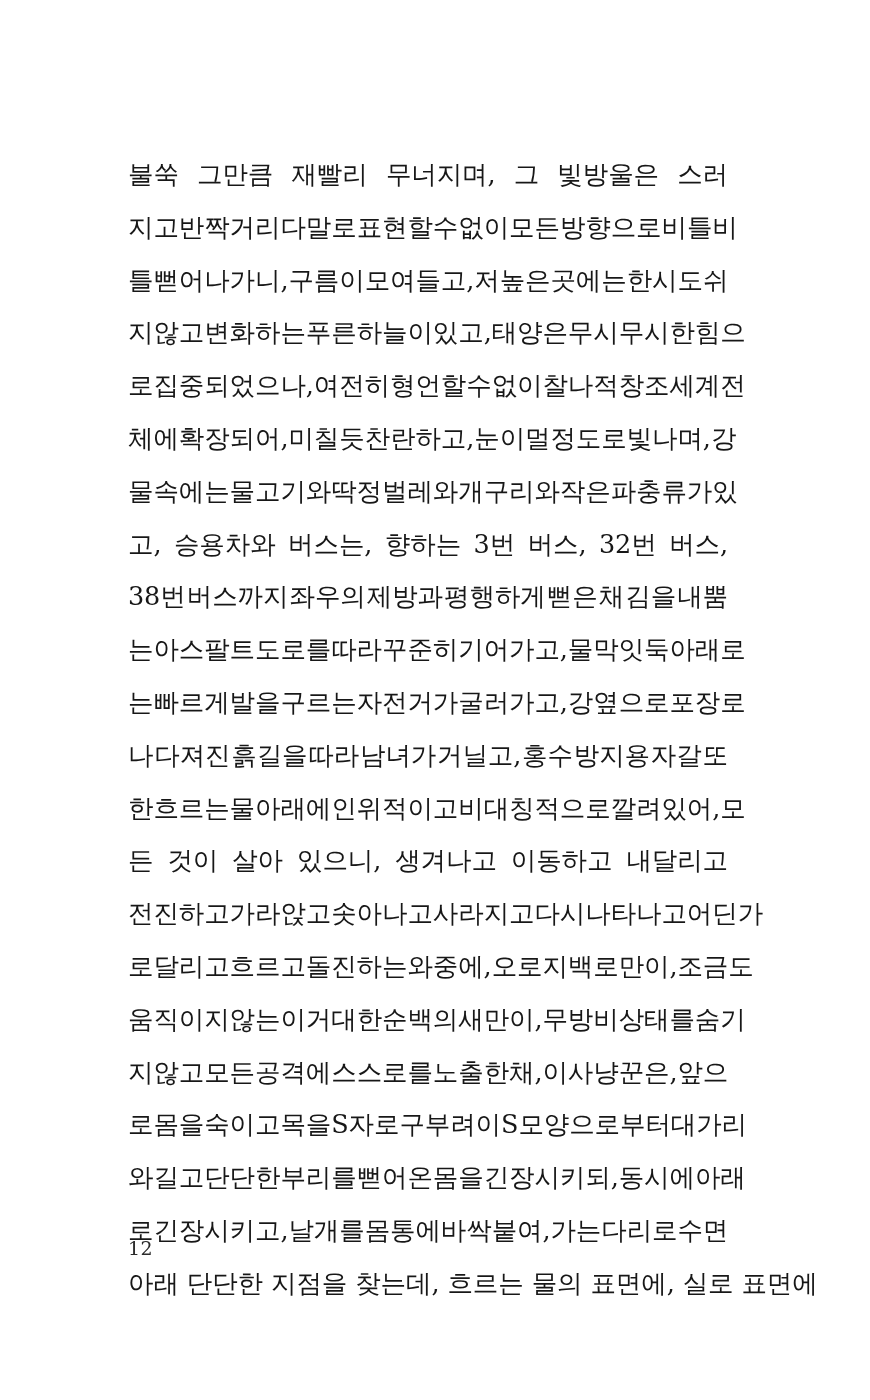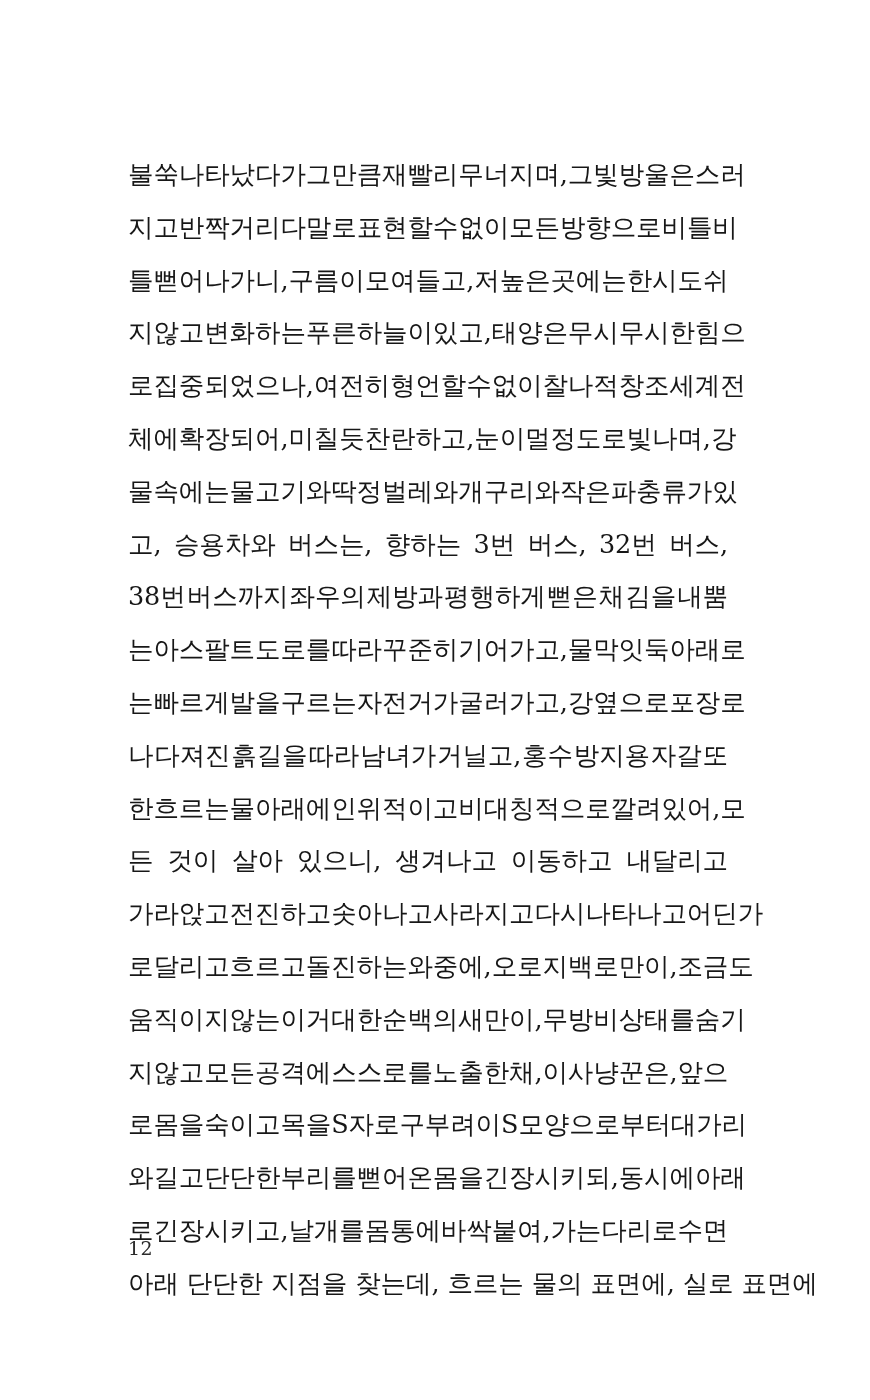--- a/index.html
+++ b/index.html
@@ -74,35 +74,35 @@
     color: #2b2b2b;
     letter-spacing: 0.3px;
   }
 </style>
 </head>
 <body>
 
 <div class="page">
 
   <div class="text-block" id="body-text-block">
-      <div class="body-line just"><span class="seg">불쑥</span><span class="seg">나타났다가</span><span class="seg">그만큼</span><span class="seg">재빨리</span><span class="seg">무너지며,</span><span class="seg">그</span><span class="seg">빛방울은</span><span class="seg">스러</span></div>
+      <div class="body-line just"><span class="seg">불쑥</span><span class="seg">그만큼</span><span class="seg">재빨리</span><span class="seg">무너지며,</span><span class="seg">그</span><span class="seg">빛방울은</span><span class="seg">스러</span></div>
       <div class="body-line just"><span class="seg">지고</span><span class="seg">반짝거리다</span><span class="seg">말로</span><span class="seg">표현할</span><span class="seg">수</span><span class="seg">없이</span><span class="seg">모든</span><span class="seg">방향으로</span><span class="seg">비틀비</span></div>
       <div class="body-line just"><span class="seg">틀</span><span class="seg">뻗어</span><span class="seg">나가니,</span><span class="seg">구름이</span><span class="seg">모여들고,</span><span class="seg">저</span><span class="seg">높은</span><span class="seg">곳에는</span><span class="seg">한시도</span><span class="seg">쉬</span></div>
       <div class="body-line just"><span class="seg">지</span><span class="seg">않고</span><span class="seg">변화하는</span><span class="seg">푸른</span><span class="seg">하늘이</span><span class="seg">있고,</span><span class="seg">태양은</span><span class="seg">무시무시한</span><span class="seg">힘으</span></div>
       <div class="body-line just"><span class="seg">로</span><span class="seg">집중되었으나,</span><span class="seg">여전히</span><span class="seg">형언할</span><span class="seg">수</span><span class="seg">없이</span><span class="seg">찰나적</span><span class="seg">창조</span><span class="seg">세계</span><span class="seg">전</span></div>
       <div class="body-line just"><span class="seg">체에</span><span class="seg">확장되어,</span><span class="seg">미칠</span><span class="seg">듯</span><span class="seg">찬란하고,</span><span class="seg">눈이</span><span class="seg">멀</span><span class="seg">정도로</span><span class="seg">빛나며,</span><span class="seg">강</span></div>
       <div class="body-line just"><span class="seg">물</span><span class="seg">속에는</span><span class="seg">물고기와</span><span class="seg">딱정벌레와</span><span class="seg">개구리와</span><span class="seg">작은</span><span class="seg">파충류가</span><span class="seg">있</span></div>
       <div class="body-line just"><span class="seg">고,</span><span class="seg">승용차와</span><span class="seg">버스는,</span><span class="seg">향하는</span><span class="seg">3번</span><span class="seg">버스,</span><span class="seg">32번</span><span class="seg">버스,</span></div>
       <div class="body-line just"><span class="seg">38번</span><span class="seg">버스까지</span><span class="seg">좌우의</span><span class="seg">제방과</span><span class="seg">평행하게</span><span class="seg">뻗은</span><span class="seg">채</span><span class="seg">김을</span><span class="seg">내뿜</span></div>
       <div class="body-line just"><span class="seg">는</span><span class="seg">아스팔트</span><span class="seg">도로를</span><span class="seg">따라</span><span class="seg">꾸준히</span><span class="seg">기어가고,</span><span class="seg">물막잇둑</span><span class="seg">아래로</span></div>
       <div class="body-line just"><span class="seg">는</span><span class="seg">빠르게</span><span class="seg">발을</span><span class="seg">구르는</span><span class="seg">자전거가</span><span class="seg">굴러가고,</span><span class="seg">강</span><span class="seg">옆으로</span><span class="seg">포장로</span></div>
       <div class="body-line just"><span class="seg">나</span><span class="seg">다져진</span><span class="seg">흙길을</span><span class="seg">따라</span><span class="seg">남녀가</span><span class="seg">거닐고,</span><span class="seg">홍수</span><span class="seg">방지용</span><span class="seg">자갈</span><span class="seg">또</span></div>
       <div class="body-line just"><span class="seg">한</span><span class="seg">흐르는</span><span class="seg">물</span><span class="seg">아래에</span><span class="seg">인위적이고</span><span class="seg">비대칭적으로</span><span class="seg">깔려</span><span class="seg">있어,</span><span class="seg">모</span></div>
       <div class="body-line just"><span class="seg">든</span><span class="seg">것이</span><span class="seg">살아</span><span class="seg">있으니,</span><span class="seg">생겨나고</span><span class="seg">이동하고</span><span class="seg">내달리고</span></div>
-      <div class="body-line just"><span class="seg">가라앉고</span><span class="seg">전진하고</span><span class="seg">솟아나고</span><span class="seg">사라지고</span><span class="seg">다시</span><span class="seg">나타나고</span><span class="seg">어딘가</span></div>
+      <div class="body-line just"><span class="seg">전진하고</span><span class="seg">가라앉고</span><span class="seg">솟아나고</span><span class="seg">사라지고</span><span class="seg">다시</span><span class="seg">나타나고</span><span class="seg">어딘가</span></div>
       <div class="body-line just"><span class="seg">로</span><span class="seg">달리고</span><span class="seg">흐르고</span><span class="seg">돌진하는</span><span class="seg">와중에,</span><span class="seg">오로지</span><span class="seg">백로만이,</span><span class="seg">조금도</span></div>
       <div class="body-line just"><span class="seg">움직이지</span><span class="seg">않는</span><span class="seg">이</span><span class="seg">거대한</span><span class="seg">순백의</span><span class="seg">새만이,</span><span class="seg">무방비</span><span class="seg">상태를</span><span class="seg">숨기</span></div>
       <div class="body-line just"><span class="seg">지</span><span class="seg">않고</span><span class="seg">모든</span><span class="seg">공격에</span><span class="seg">스스로를</span><span class="seg">노출한</span><span class="seg">채,</span><span class="seg">이</span><span class="seg">사냥꾼은,</span><span class="seg">앞으</span></div>
       <div class="body-line just"><span class="seg">로</span><span class="seg">몸을</span><span class="seg">숙이고</span><span class="seg">목을</span><span class="seg">S자로</span><span class="seg">구부려</span><span class="seg">이</span><span class="seg">S</span><span class="seg">모양으로부터</span><span class="seg">대가리</span></div>
       <div class="body-line just"><span class="seg">와</span><span class="seg">길고</span><span class="seg">단단한</span><span class="seg">부리를</span><span class="seg">뻗어</span><span class="seg">온</span><span class="seg">몸을</span><span class="seg">긴장시키되,</span><span class="seg">동시에</span><span class="seg">아래</span></div>
       <div class="body-line just"><span class="seg">로</span><span class="seg">긴장시키고,</span><span class="seg">날개를</span><span class="seg">몸통에</span><span class="seg">바싹</span><span class="seg">붙여,</span><span class="seg">가는</span><span class="seg">다리로</span><span class="seg">수면</span></div>
       <div class="body-line last">아래 단단한 지점을 찾는데, 흐르는 물의 표면에, 실로 표면에</div>
     </div>
 
   <div class="page-number">12</div>

